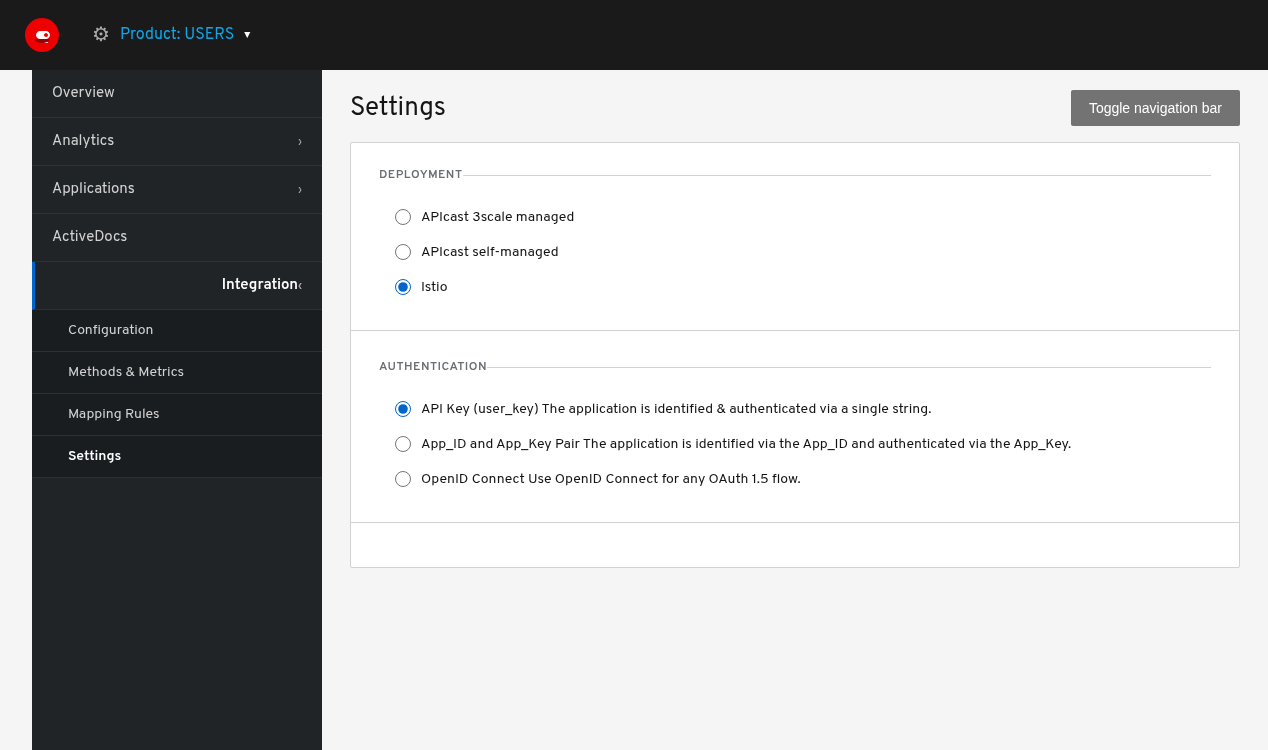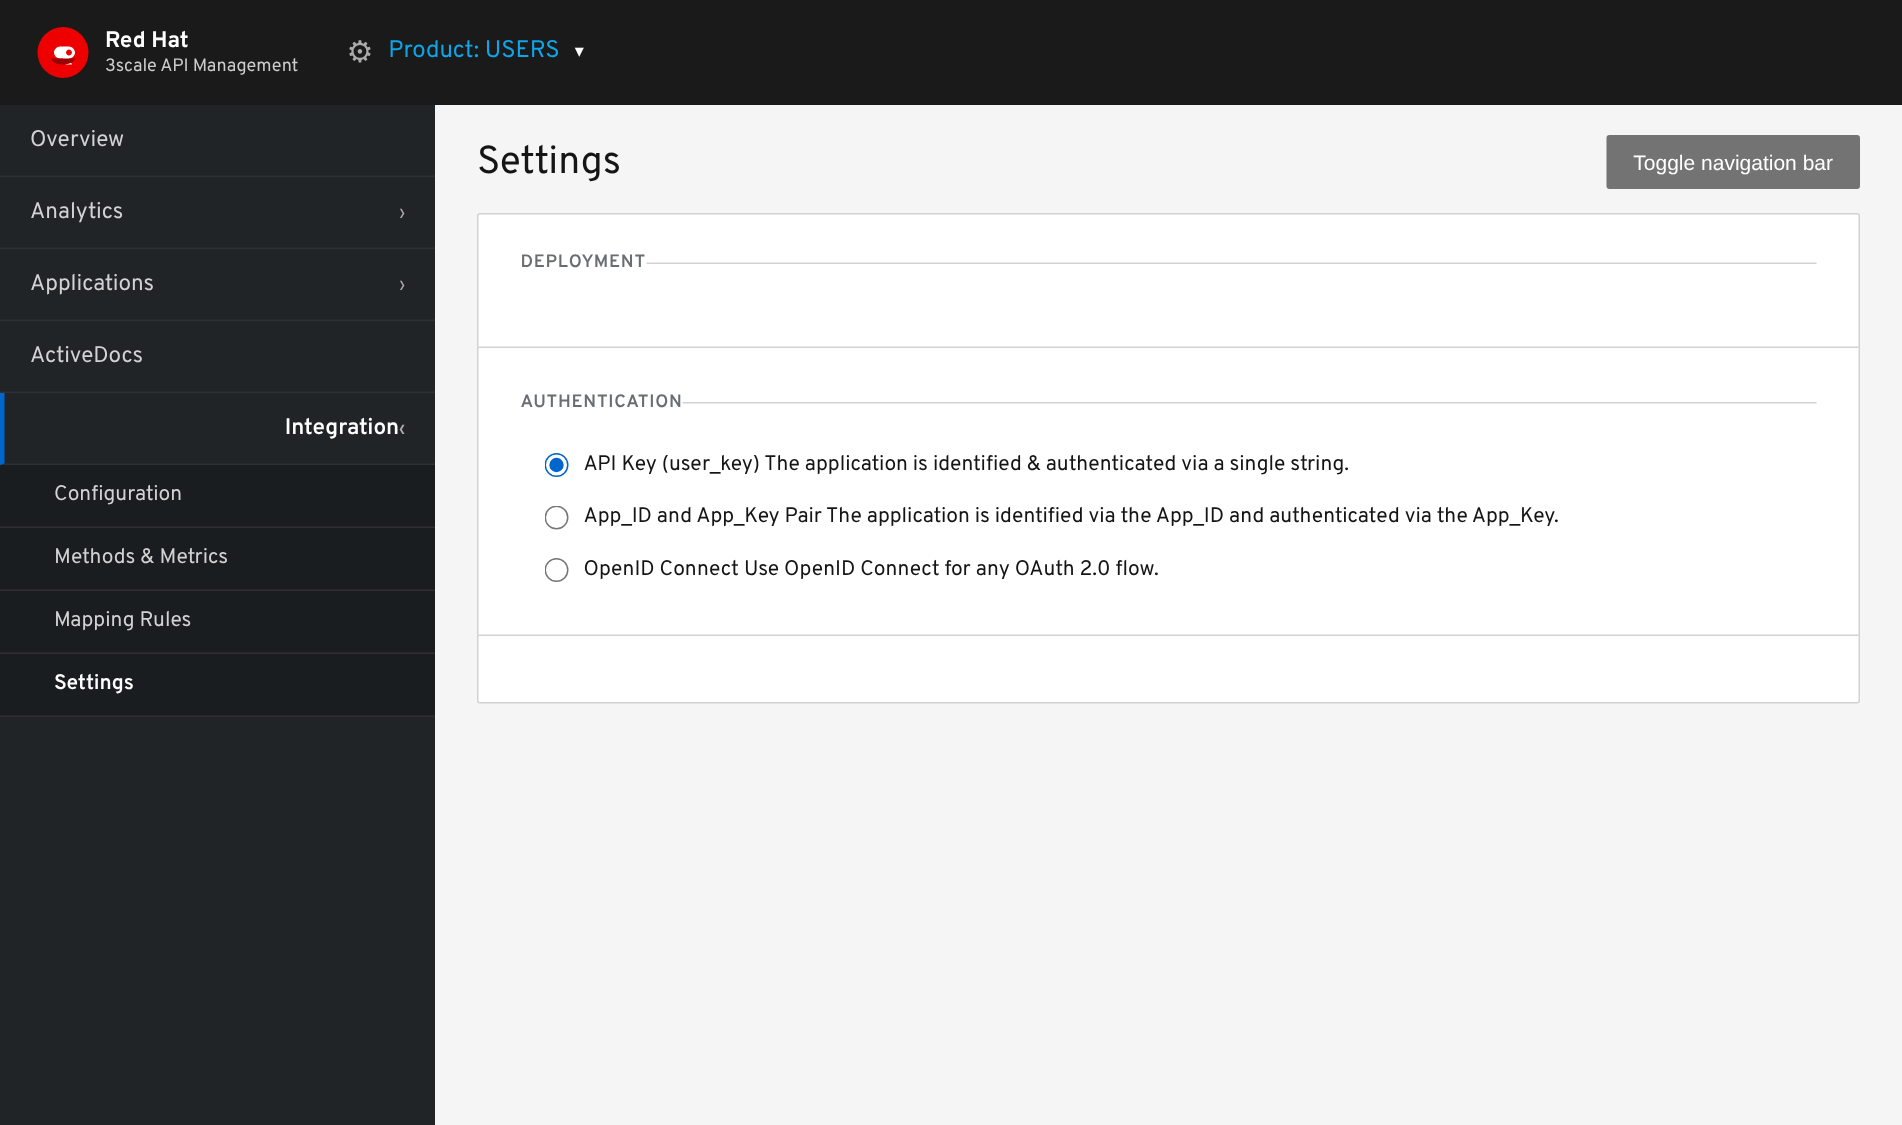--- a/index.html
+++ b/index.html
@@ -58,20 +58,21 @@
     .product-chevron {
       color: white;
       font-size: 12px;
     }
 
     
     .layout {
       display: flex;
       flex: 1;
       overflow: hidden;
+      margin-left: 32px;
     }
 
     
     .sidebar {
       width: 290px;
       background: #212427;
       flex-shrink: 0;
       overflow-y: auto;
       padding-top: 0;
     }
@@ -215,24 +216,20 @@
 </head>
 <body>
 
 <header class="top-header">
   <div class="brand">
     <svg class="redhat-logo" viewBox="0 0 36 36" xmlns="http://www.w3.org/2000/svg">
       <ellipse cx="18" cy="18" rx="17" ry="17" fill="#ee0000"></ellipse>
       <path d="M22 14c0 0-4 0-6 0s-4 2-4 4 2 4 4 4h2l2 4h4l-2-4c2 0 4-2 4-4s-2-4-4-4zm0 6c-1 0-2-1-2-2s1-2 2-2 2 1 2 2-1 2-2 2z" fill="white"></path>
       <path d="M10 22c0 2 4 4 8 4s8-2 8-4" fill="#990000"></path>
     </svg>
-    <div class="brand-text">
-      <span class="brand-name">Red Hat</span>
-      <span class="brand-sub">3scale API Management</span>
-    </div>
   </div>
   <div class="product-selector">
     <span class="product-selector-icon">⚙</span>
     <span class="product-label">Product: USERS</span>
     <span class="product-chevron">▾</span>
   </div>
 </header>
 
 <div class="layout">
 
@@ -277,41 +274,55 @@
       <button class="toggle-nav-btn">Toggle navigation bar</button>
     </div>
 
     <div class="settings-card">
 
       <div class="section">
         <div class="section-header">
           <span class="section-title">DEPLOYMENT</span>
           <div class="section-line"></div>
         </div>
+        <div class="radio-group">
+          <label class="radio-option">
+            <input type="radio" name="deployment" style="">
+            <span class="radio-label">APIcast 3scale managed</span>
+          </label>
+          <label class="radio-option">
+            <input type="radio" name="deployment" style="">
+            <span class="radio-label">APIcast self-managed</span>
+          </label>
+          <label class="radio-option">
+            <input type="radio" name="deployment" checked="" style="">
+            <span class="radio-label">Istio</span>
+          </label>
+        </div>
       </div>
 
       <hr class="section-divider">
 
       <div class="section">
         <div class="section-header">
           <span class="section-title">AUTHENTICATION</span>
           <div class="section-line"></div>
         </div>
         <div class="radio-group">
           <label class="radio-option">
             <input type="radio" name="authentication" checked="" style="">
             <span class="radio-label">API Key (user_key) The application is identified &amp; authenticated via a single string.</span>
           </label>
           <label class="radio-option">
             <input type="radio" name="authentication" style="">
             <span class="radio-label">App_ID and App_Key Pair The application is identified via the App_ID and authenticated via the App_Key.</span>
           </label>
           <label class="radio-option">
             <input type="radio" name="authentication" style="">
-            <span class="radio-label">OpenID Connect Use OpenID Connect for any OAuth 2.0 flow.</span>
+            <span class="radio-label">OpenID Connect Use OpenID Connect for any OAuth 1.5 flow.</span>
           </label>
         </div>
       </div>
 
       <hr class="section-divider">
       <div style="height: 40px;"></div>
     </div>
   </main>
 </div>
 

